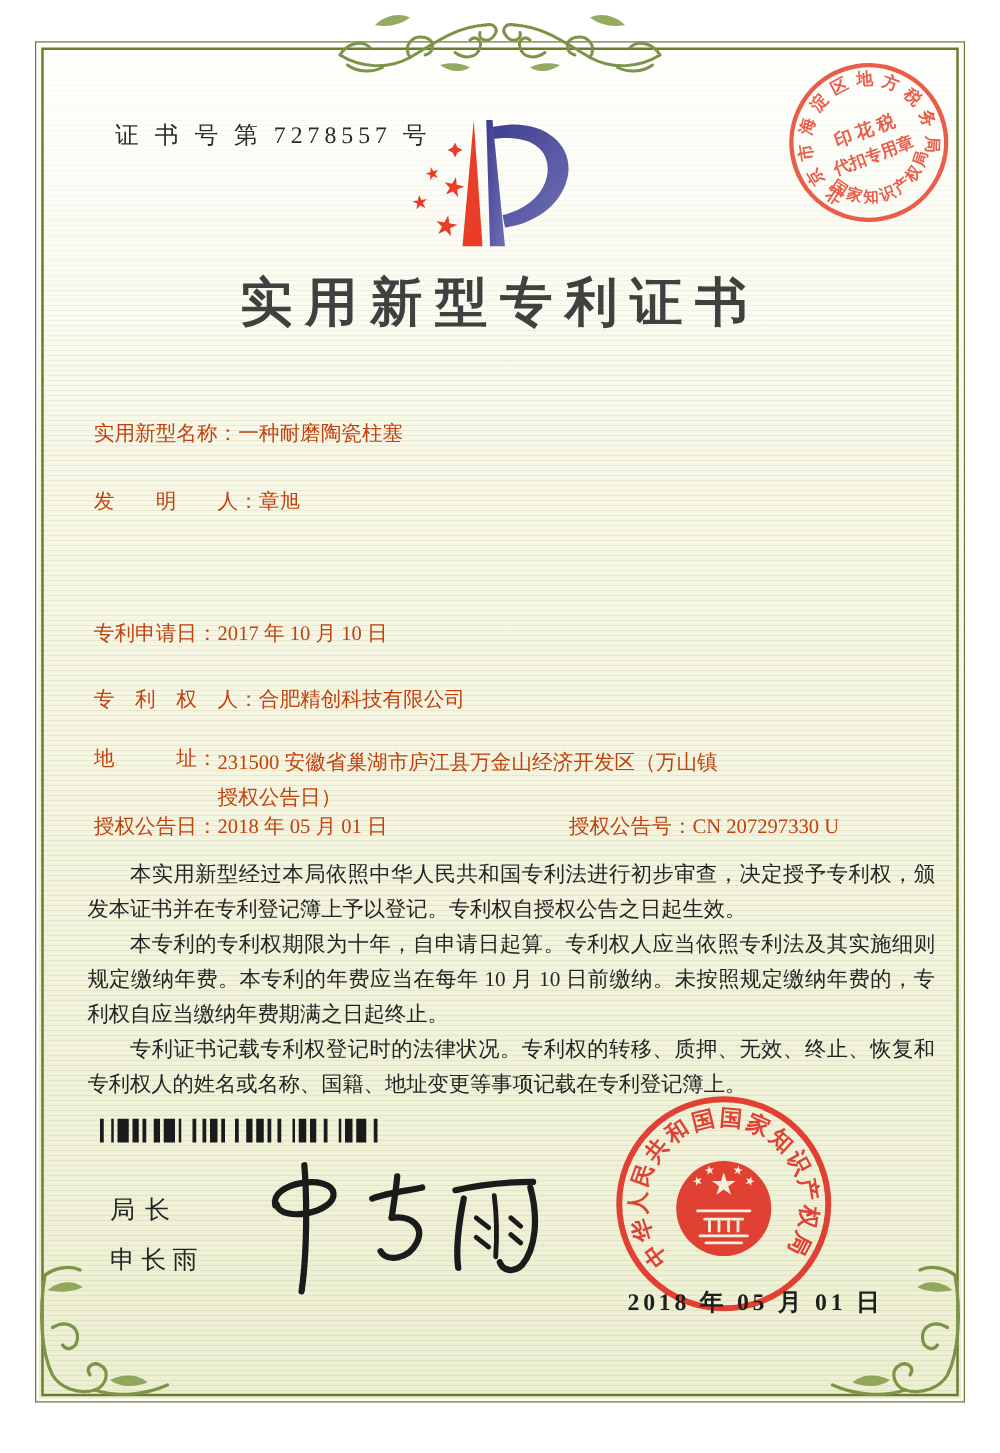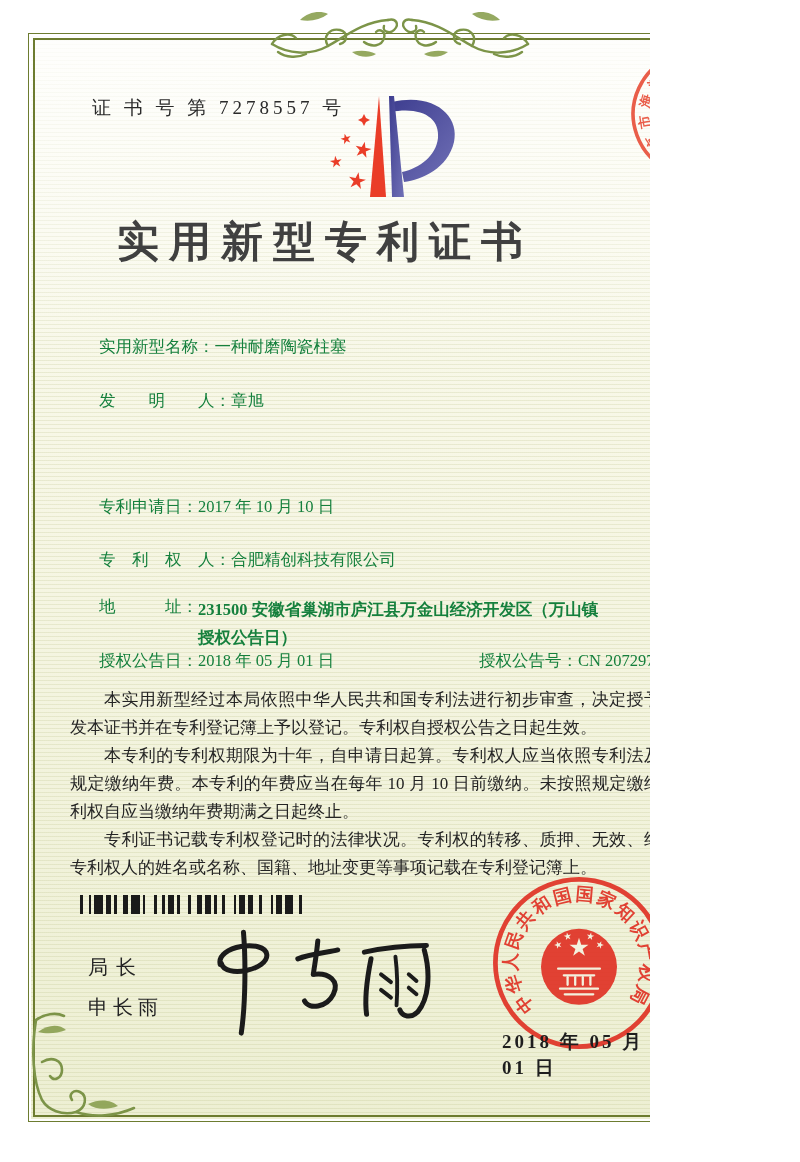--- a/index.html
+++ b/index.html
@@ -1,17 +1,17 @@
 <!DOCTYPE html>
 <html style="--frame-green: #6d7c30; --ornament-green: #7c9448; --seal-red: #e03427; --stamp-red: #e8513c; --logo-red: #ea3d28; --logo-blue: #45459a;"><head>
 <meta charset="utf-8">
 <style>
   html,body{margin:0;padding:0;background:#fff;}
   .page{
-    position:relative; width:650px; height:1162px; overflow:hidden;
+    position:relative; width:800px; height:1162px; overflow:hidden;
     background:#ffffff; color:#222;
     font-family:"Liberation Serif","DejaVu Serif",serif;
   }
   
   .inner-bg{
     position:absolute; left:31px; top:36px; width:738px; height:1083px;
     background:
       linear-gradient(180deg, rgba(255,255,255,.85) 0%, rgba(255,255,255,0) 30%),
       repeating-linear-gradient(180deg, rgba(173,180,115,.20) 0 1px, rgba(0,0,0,0) 1px 4px),
       linear-gradient(180deg,#fbfbf0 0%,#f6f6e4 45%,#edefd3 100%);
@@ -31,24 +31,24 @@
 
   .cert-no{position:absolute; left:92px; top:95px; font-size:19px; letter-spacing:4px; color:#2a2a2a;}
   .logo{position:absolute; left:322px; top:80px; width:156px; height:124px;}
   .tax-stamp{position:absolute; left:628px; top:47px; width:134px; height:134px; transform:rotate(-20deg); opacity:.92;}
 
   .title{
     position:absolute; left:0; right:0; top:214px; text-align:center;
     font-size:42px; font-weight:bold; letter-spacing:10px; color:#404040;
   }
 
-  .f-row{position:absolute; left:75px; white-space:nowrap; font-size:16.5px; color:#15803d;margin-left:24px;}
+  .f-row{position:absolute; left:75px; white-space:nowrap; font-size:16.5px; color:#c2410c;}
   .r1{top:336px;} .r2{top:390px;} .r3{top:443px;} .r4{top:496px;} .r5{top:549px;}
   .r6{top:596px;} .r7{top:650px;} .r7b{left:455px; top:650px;}
-  .addr-val{display:inline-block; vertical-align:top; line-height:28px;font-weight:bold;}
+  .addr-val{display:inline-block; vertical-align:top; line-height:28px;}
   .addr-val span{display:block;}
 
   .body-text{
     position:absolute; left:70px; top:686px; width:678px;
     font-size:17px; line-height:28px; text-align:justify; color:#242424;
   }
   .body-text p{margin:0; text-indent:2em;}
 
   .barcode{position:absolute; left:80px; top:895px; width:222px; height:19px; display:flex;}
   .barcode div{height:100%;}

